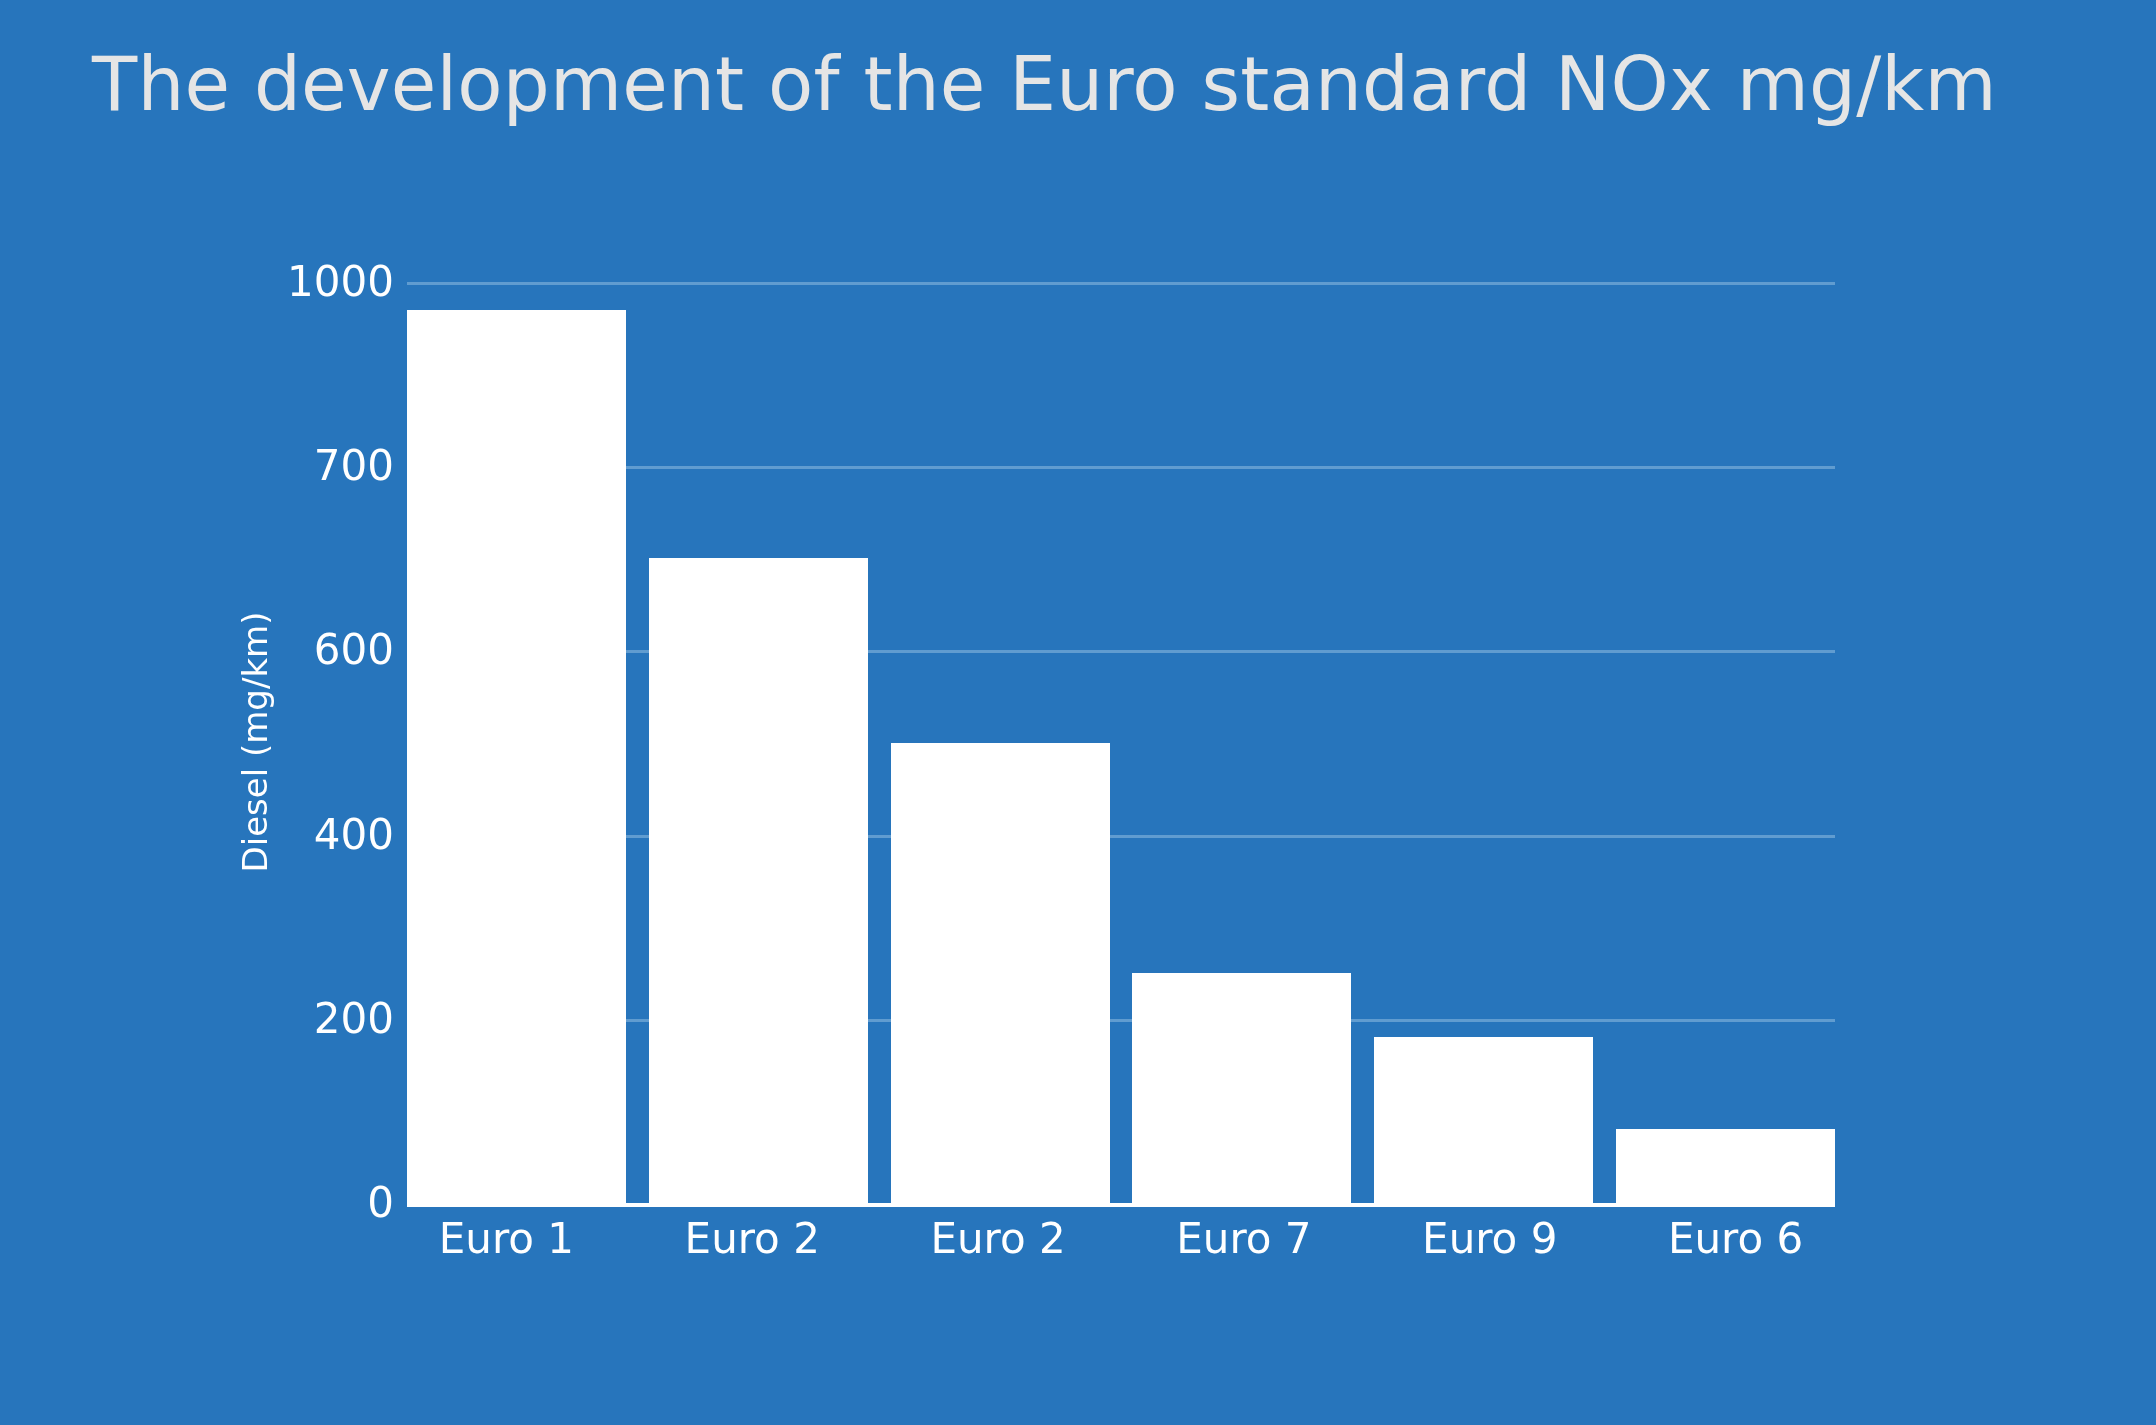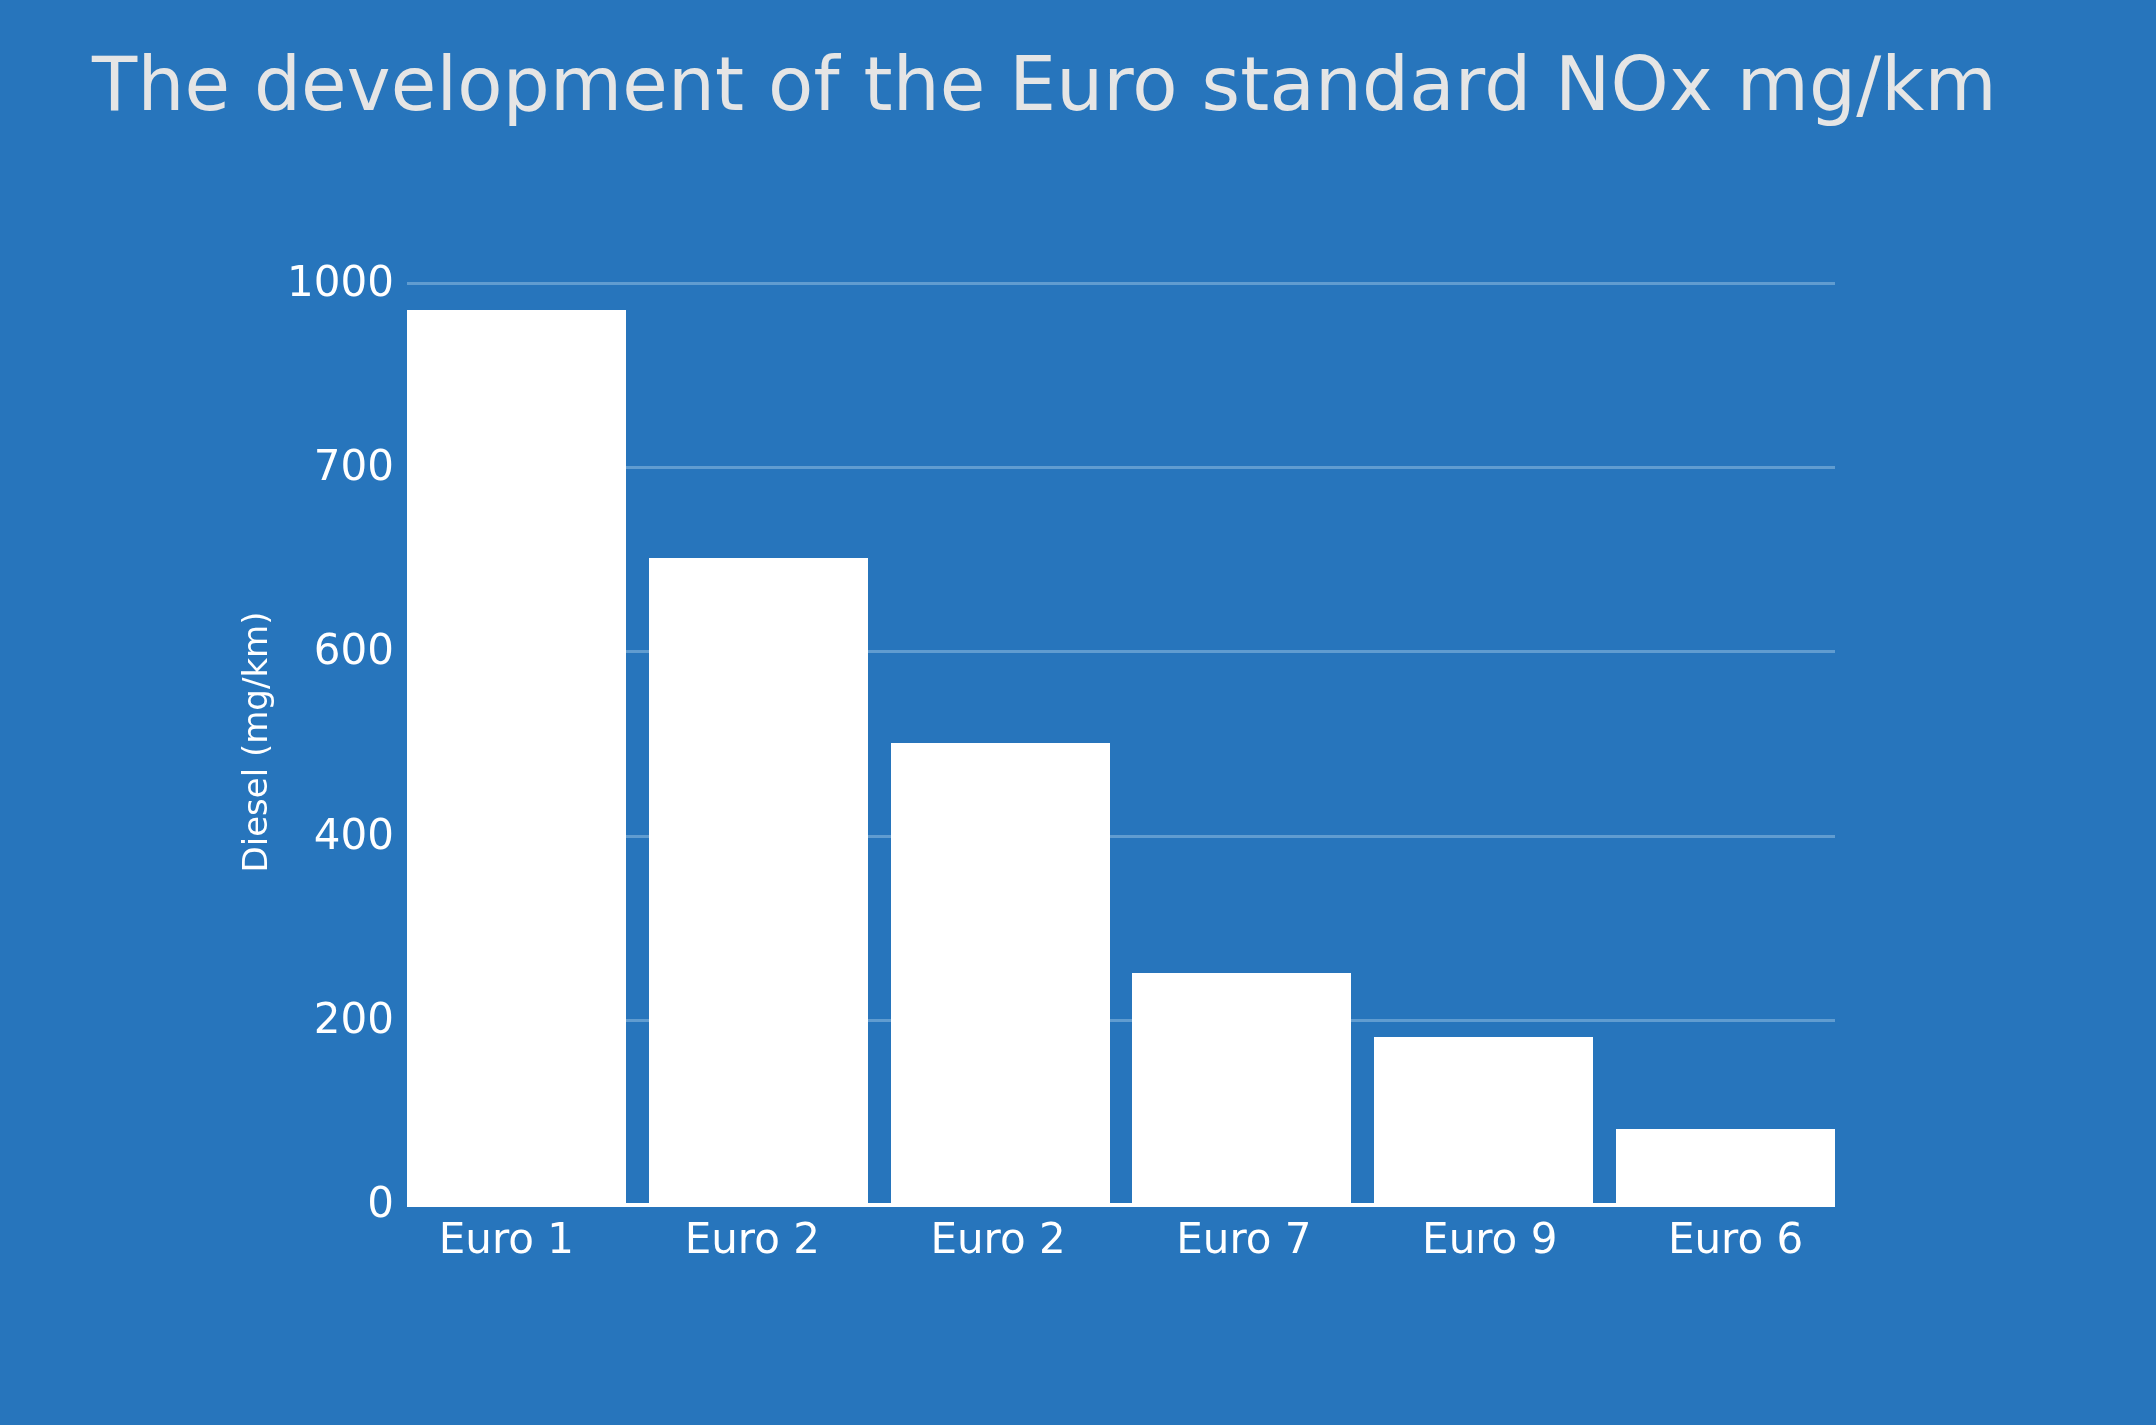--- a/index.html
+++ b/index.html
@@ -114,21 +114,21 @@
     transform-origin: center center;
   }
 
   
   #x-ticks {
     position: absolute;
     left: 407px;
     top: 1218px;
     width: 1428px;
     display: flex;
-    justify-content: flex-end;
+    justify-content: center;
     gap: 47px;
   }
   .x-tick-label {
     width: 219px;
     text-align: center;
     font-size: 42px;
     color: #ffffff;
     line-height: 1;
     white-space: nowrap;
   }

